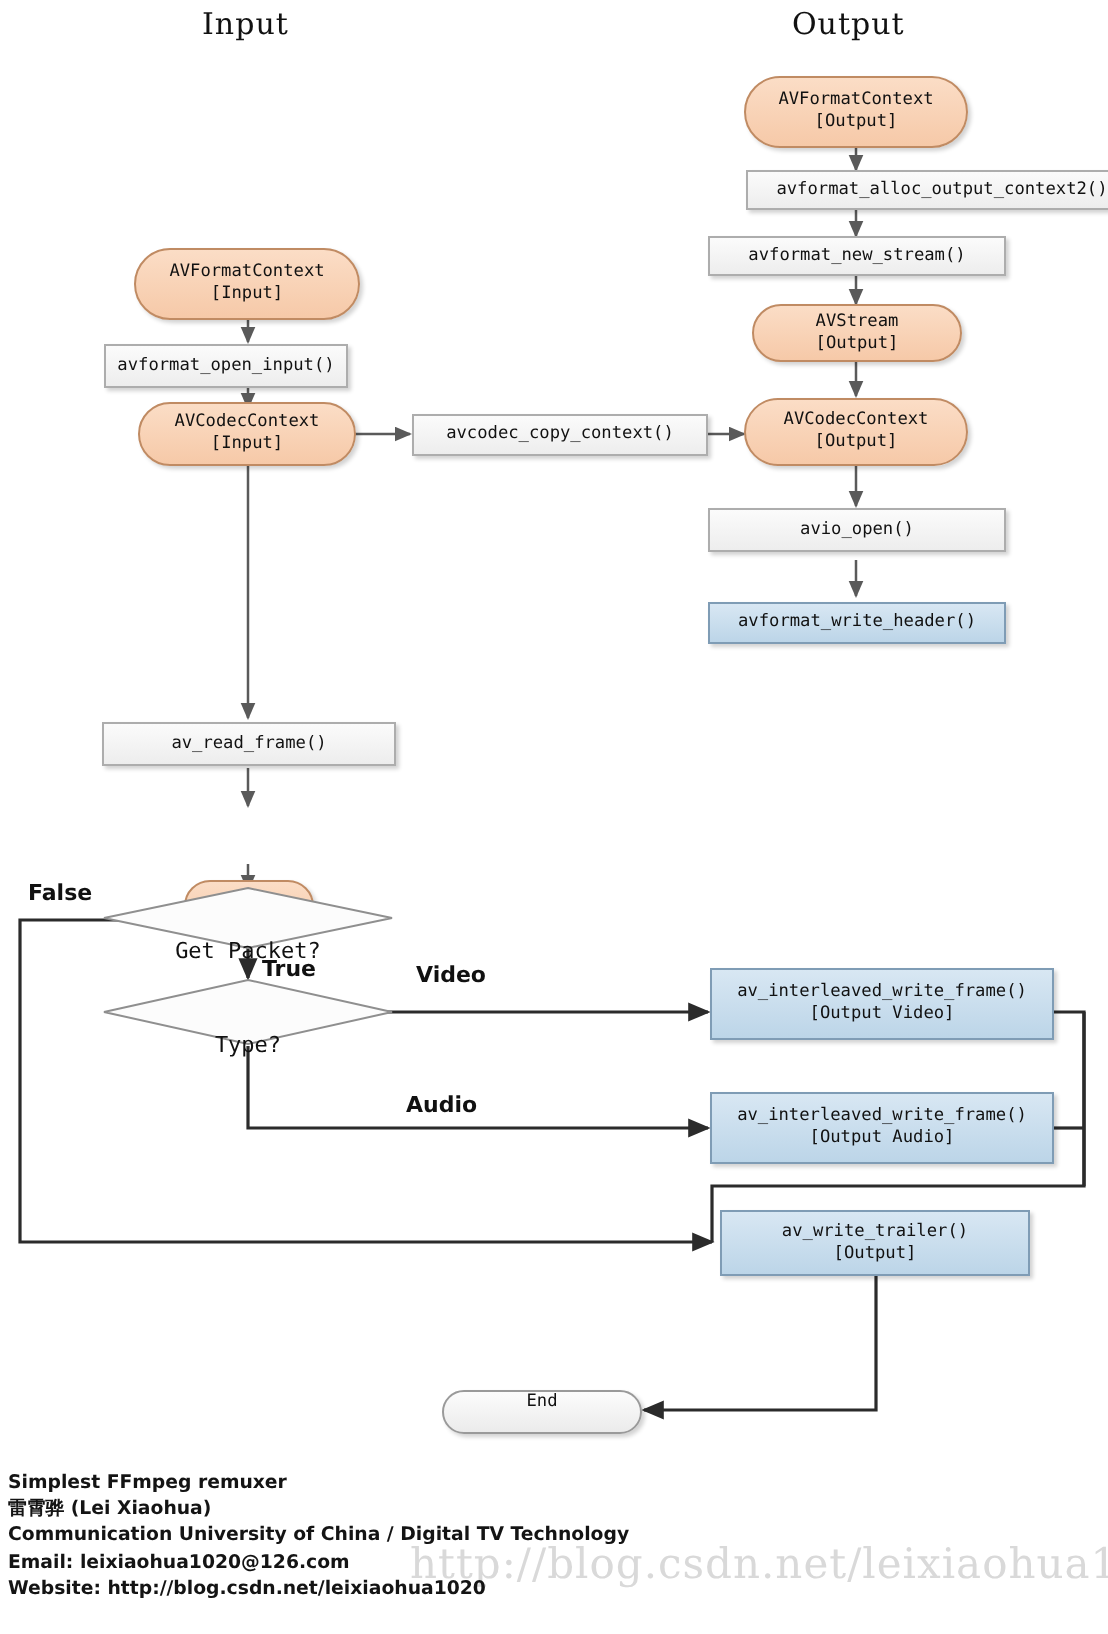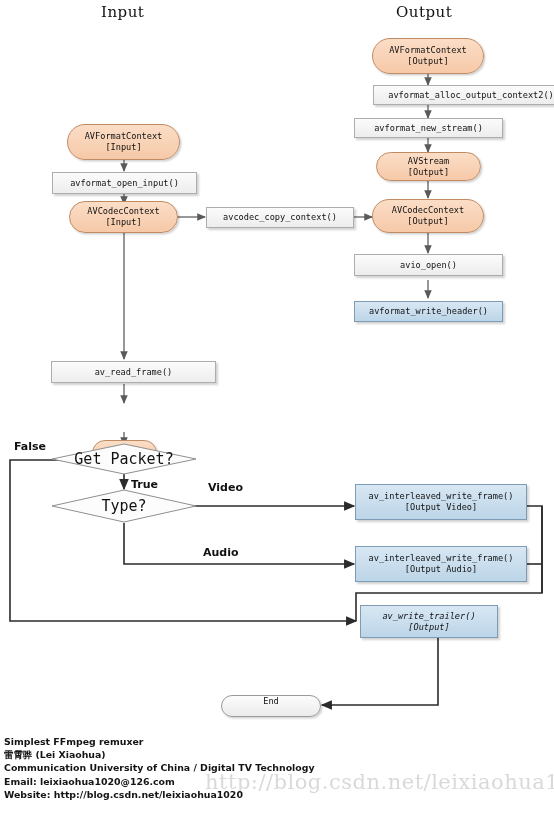--- a/index.html
+++ b/index.html
@@ -25,23 +25,23 @@
     color:#111;
   }
   .node .ln{display:block;}
 
   .n-grey{background:linear-gradient(#fbfbfb,#ededed);border-color:#adadad;}
   .n-orange{background:linear-gradient(#fbddc6,#f6c9a8);border-color:#c08b63;border-radius:18px;}
   .n-blue{background:linear-gradient(#d8e7f3,#bcd5e8);border-color:#7f9cb5;}
 
   .diamond{position:absolute;}
   .diamond .dlabel{
-    position:absolute;left:0;top:0;width:100%;height:100%;
+    position:absolute;left:0;top:16px;width:100%;height:100%;
     display:flex;align-items:center;justify-content:center;
-    font-size:15px;color:#111;white-space:nowrap;
+    font-size:11px;color:#111;white-space:nowrap;
   }
 
   .oval{
     position:absolute;box-sizing:border-box;border:1px solid #9a9a9a;
     border-radius:14px;background:linear-gradient(#fcfcfc,#ebebeb);
     display:flex;justify-content:center;
     font-size:8.6px;color:#111;
     box-shadow:1.5px 1.5px 2px rgba(0,0,0,.18);
   }
 
@@ -148,34 +148,34 @@
 
   <div class="node n-blue" style="left:354px;top:301px;width:149px;height:21px;">
     <span class="ln">avformat_write_header()</span>
   </div>
 
   <div class="node n-orange" style="left:67px;top:124px;width:113px;height:36px;">
     <span class="ln">AVFormatContext</span>
     <span class="ln">[Input]</span>
   </div>
 
-  <div class="node n-grey" style="left:52px;top:172px;width:145px;height:22px;">
+  <div class="node n-grey" style="left:52px;top:172px;width:122px;height:22px;">
     <span class="ln">avformat_open_input()</span>
   </div>
 
   <div class="node n-orange" style="left:69px;top:201px;width:109px;height:32px;">
     <span class="ln">AVCodecContext</span>
     <span class="ln">[Input]</span>
   </div>
 
   <div class="node n-grey" style="left:206px;top:207px;width:148px;height:21px;">
     <span class="ln">avcodec_copy_context()</span>
   </div>
 
-  <div class="node n-grey" style="left:51px;top:361px;width:165px;height:22px;">
+  <div class="node n-grey" style="left:51px;top:361px;width:147px;height:22px;">
     <span class="ln">av_read_frame()</span>
   </div>
 
   <div class="node n-orange" style="left:92px;top:405px;width:65px;height:26px;margin-top:35px;">
     <span class="ln">AVPacket</span>
   </div>
 
   <div class="diamond" style="left:51px;top:443px;width:146px;height:32px;">
     <svg width="146" height="32" viewBox="0 0 146 32">
       <polygon points="73,1 145,16 73,31 1,16" fill="#fcfcfc" stroke="#8f8f8f" stroke-width="1"></polygon>
@@ -193,21 +193,21 @@
   <div class="node n-blue" style="left:355px;top:484px;width:172px;height:36px;">
     <span class="ln">av_interleaved_write_frame()</span>
     <span class="ln">[Output Video]</span>
   </div>
 
   <div class="node n-blue" style="left:355px;top:546px;width:172px;height:36px;">
     <span class="ln">av_interleaved_write_frame()</span>
     <span class="ln">[Output Audio]</span>
   </div>
 
-  <div class="node n-blue" style="left:360px;top:605px;width:138px;height:33px;font-style:italic;">
+  <div class="node n-blue" style="left:360px;top:605px;width:155px;height:33px;">
     <span class="ln">av_write_trailer()</span>
     <span class="ln">[Output]</span>
   </div>
 
   <div class="oval" style="left:221px;top:695px;width:100px;height:22px;">
     <span>End</span>
   </div>
 
   <div class="elabel" style="left:14px;top:440px;">False</div>
   <div class="elabel" style="left:131px;top:478px;">True</div>

